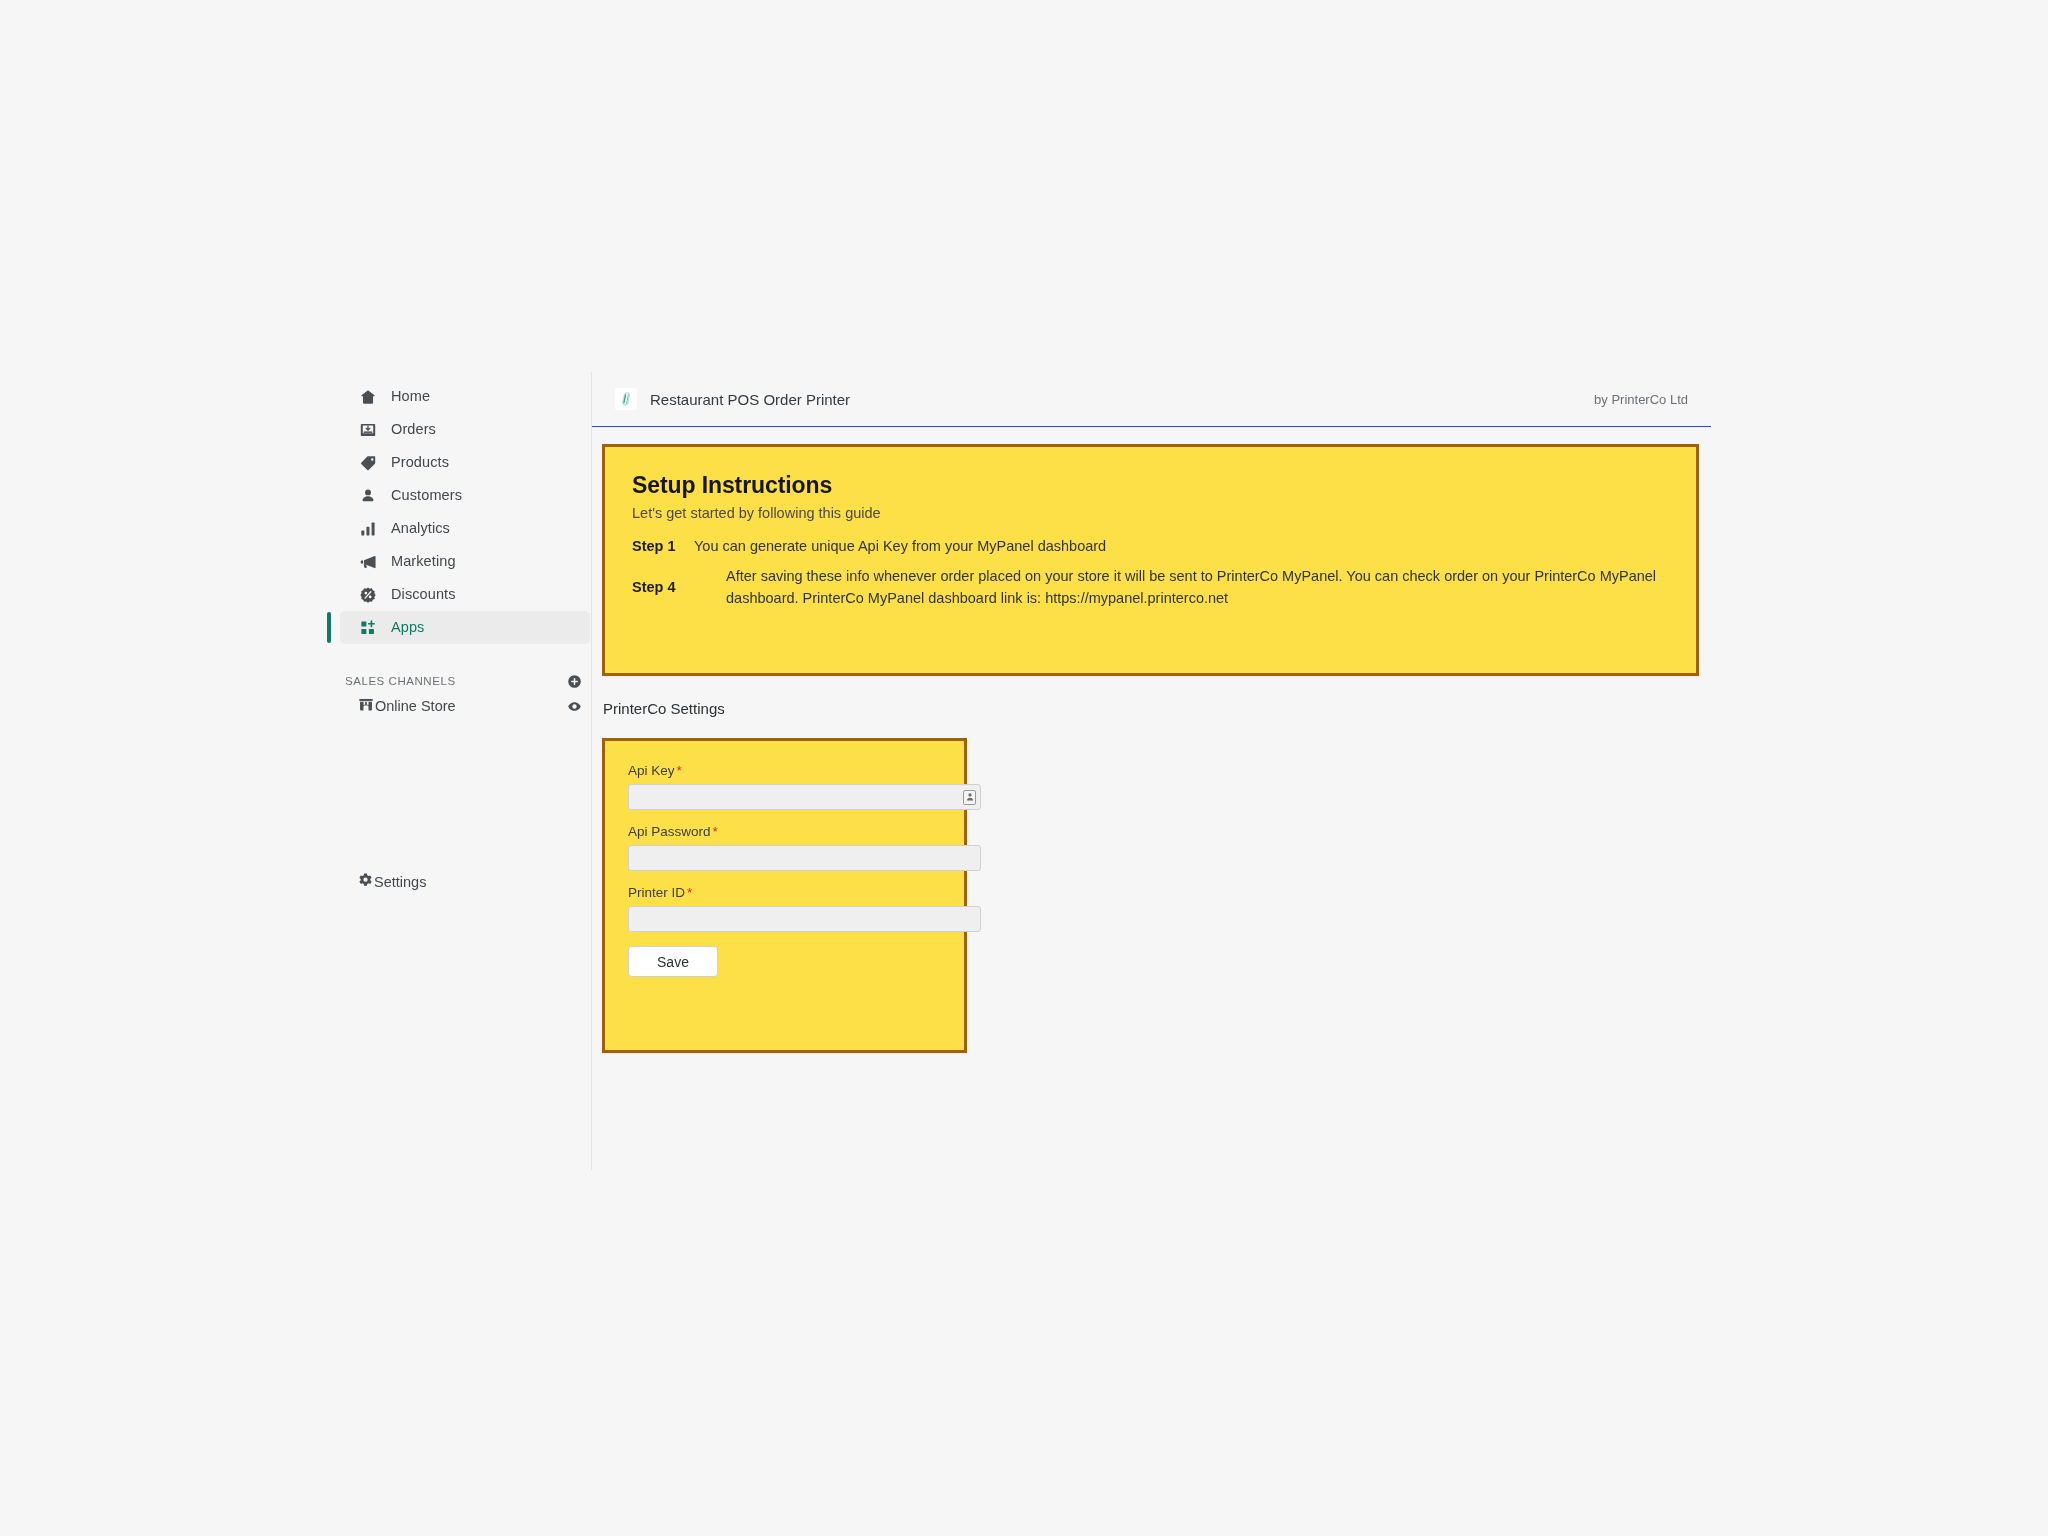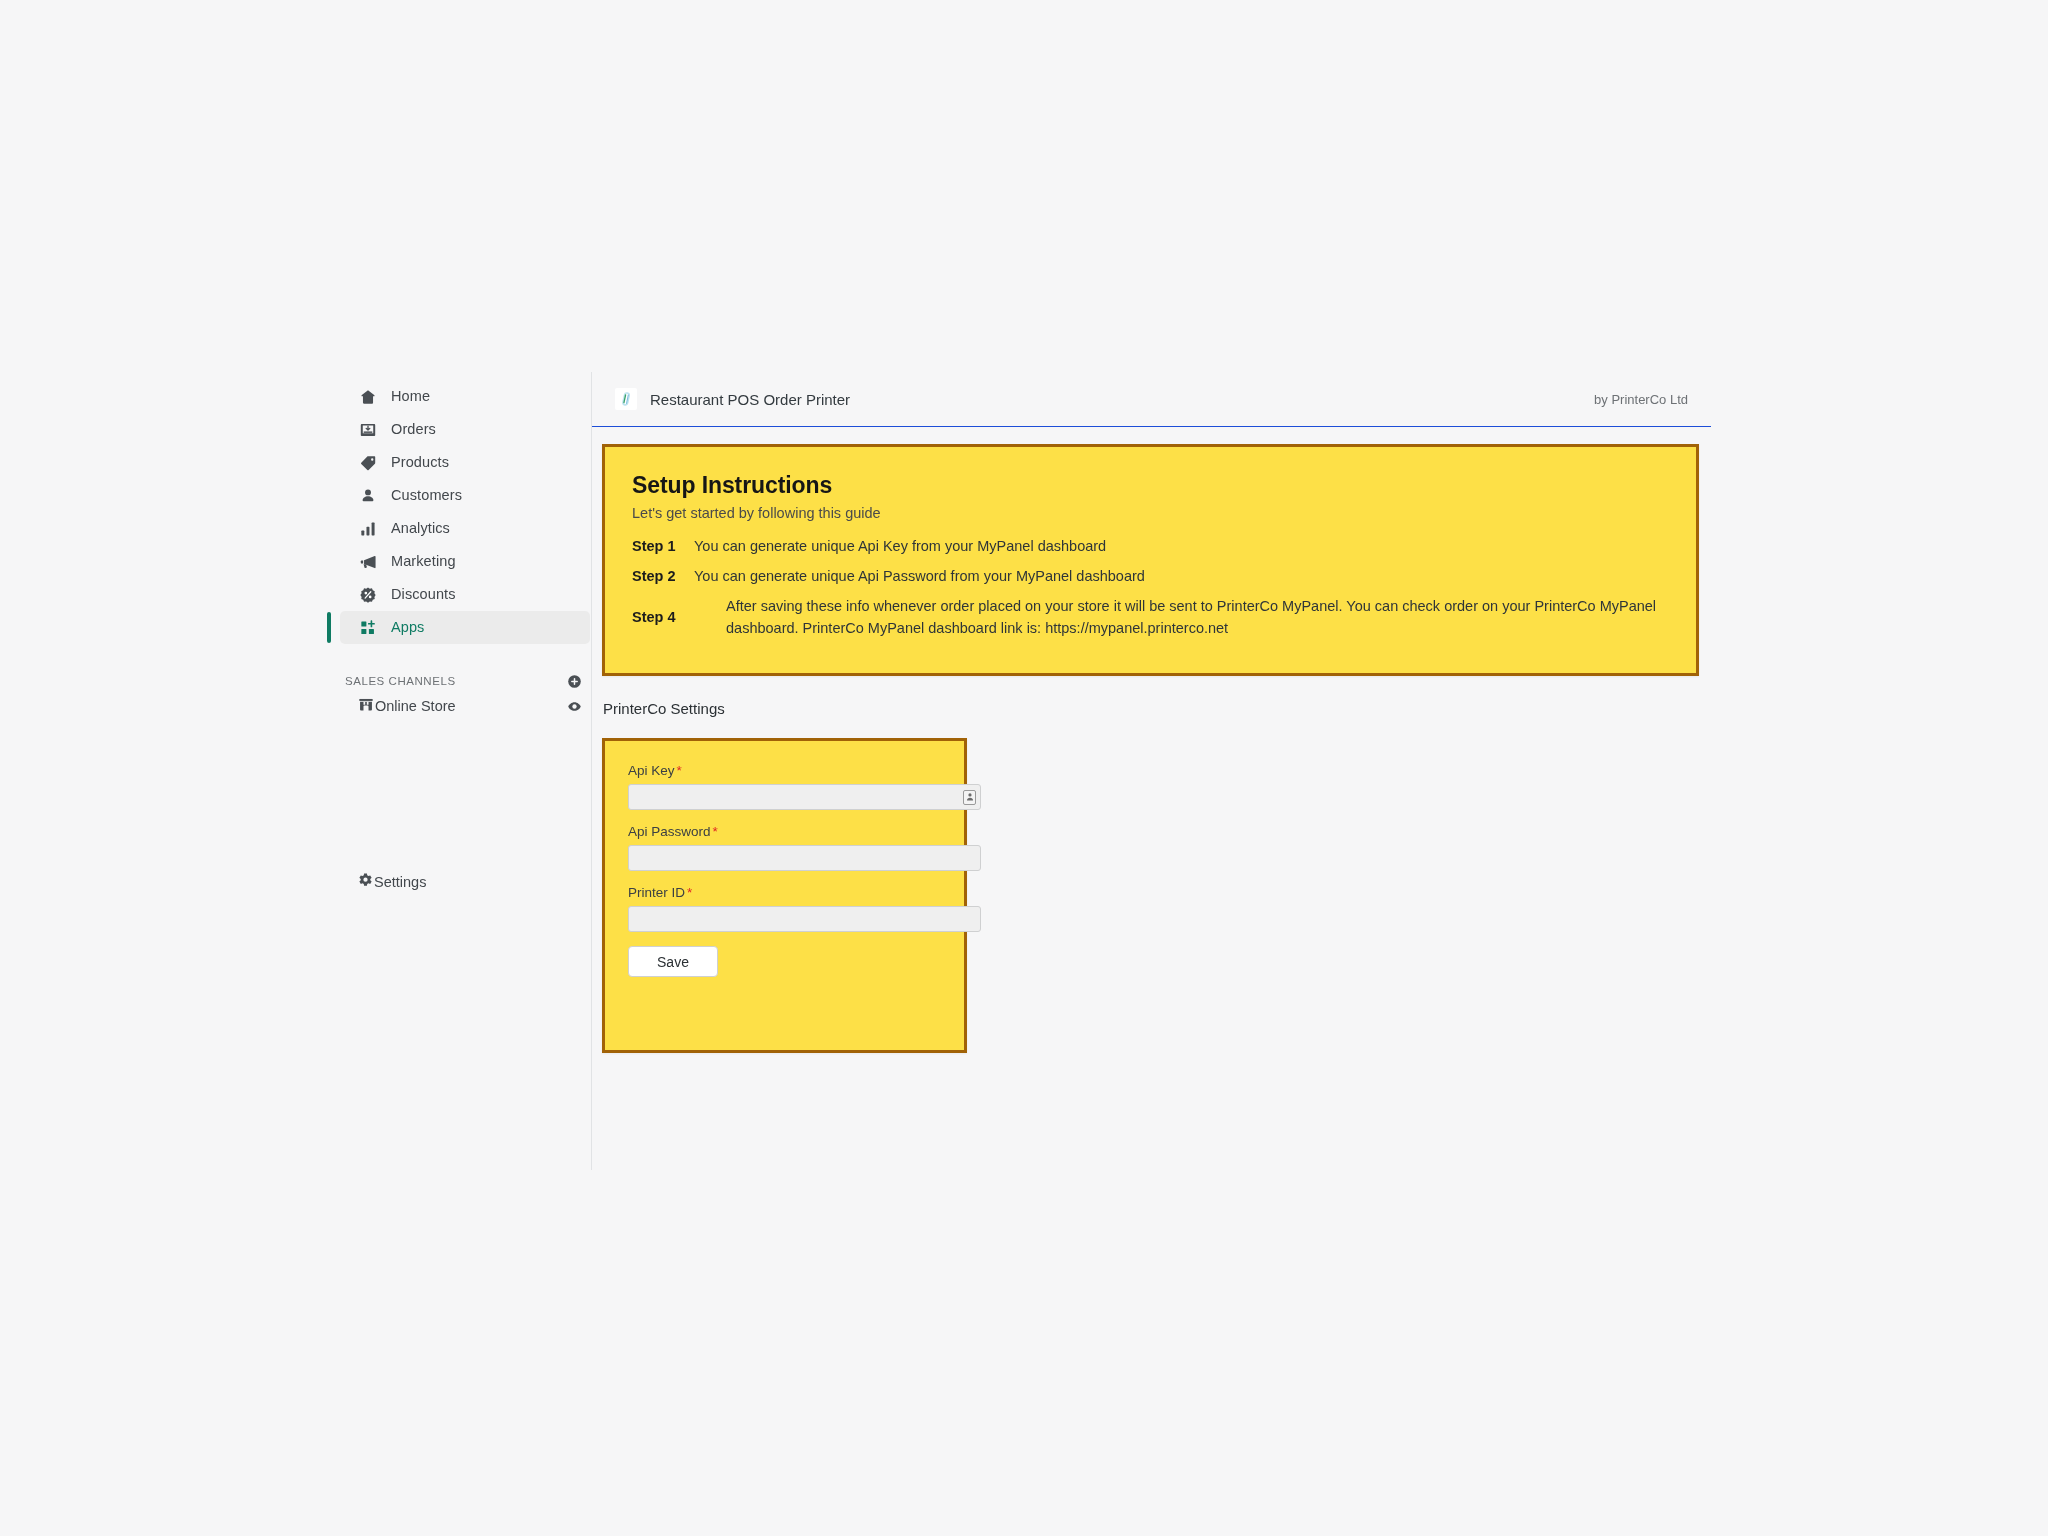--- a/index.html
+++ b/index.html
@@ -425,24 +425,20 @@
     </div>
 
     <div class="card" id="instructions-card">
       <div class="card-title">Setup Instructions</div>
       <div class="card-sub">Let's get started by following this guide</div>
 
       <div class="step-row">
         <span class="step-n">Step 1</span>
         <span class="step-tx">You can generate unique Api Key from your MyPanel dashboard</span>
       </div>
-      <div class="step-row">
-        <span class="step-n">Step 2</span>
-        <span class="step-tx">You can generate unique Api Password from your MyPanel dashboard</span>
-      </div>
       <div class="step-row tall">
         <span class="step-n">Step 4</span>
         <span class="step-tx">After saving these info whenever order placed on your store it will be sent to PrinterCo MyPanel. You can check order on your PrinterCo MyPanel dashboard. PrinterCo MyPanel dashboard link is: https://mypanel.printerco.net</span>
       </div>
     </div>
 
     <div class="settings-heading">PrinterCo Settings</div>
 
     <div class="card" id="settings-card">
 

